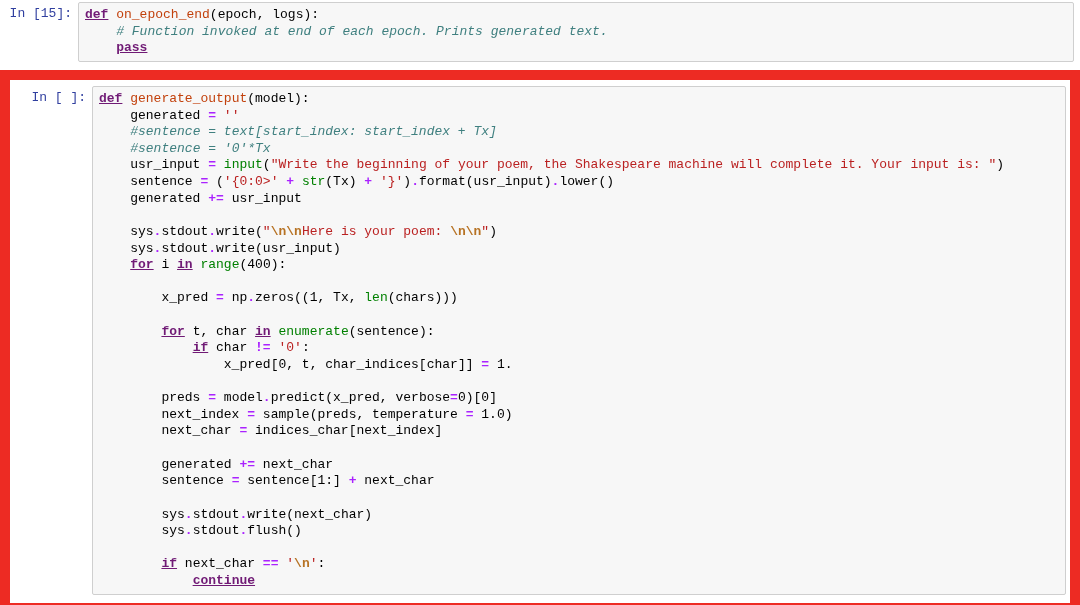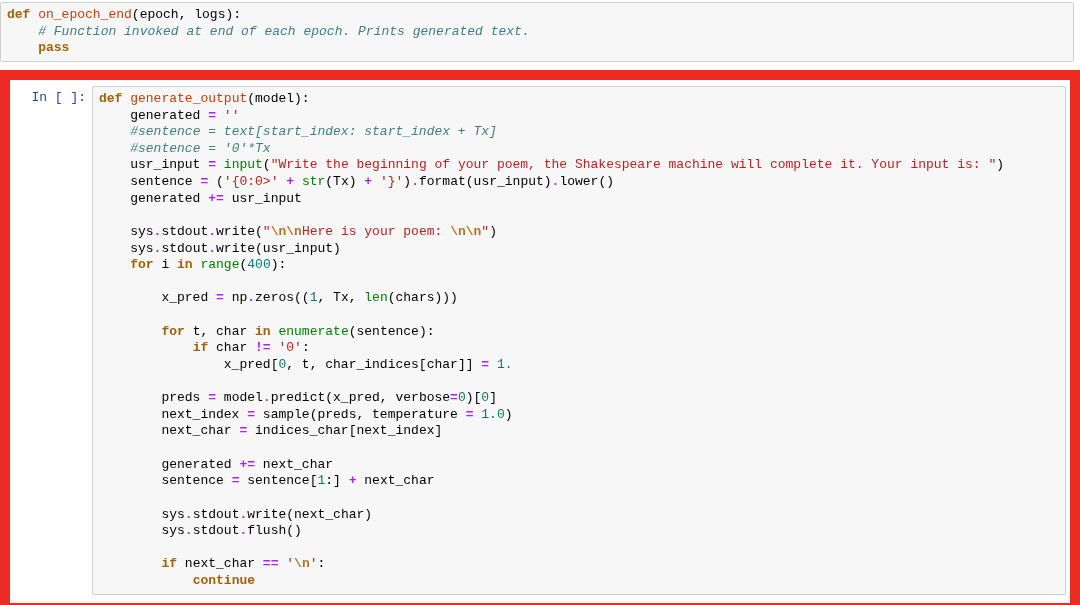--- a/index.html
+++ b/index.html
@@ -43,38 +43,39 @@
       overflow: hidden;
       color: #000;
     }
     .highlight-border {
       border: 10px solid #ed2b23;
       padding: 4px 4px;
       margin-top: 8px;
       margin-left: 0;
       margin-right: 0;
     }
-    .kw { color: #a16207; font-weight: bold; }
+    .kw { color: #701a75; font-weight: bold; text-decoration: underline; }
     .fn-def { color: #c2410c; }
     .builtin { color: #008000; margin-top: 24px; }
     .comment { color: #408080; font-style: italic; }
     .str { color: #BA2121; }
     .esc { color: #b77223; font-weight: bold; }
-    .num { color: #0f766e; }
+    .num { color: #000000; }
     .op { color: #AA22FF; font-weight: bold; }
     .cell1 .input-area {
        margin-right: 6px;
     }
   </style>
 </head>
 <body>
 
 <div class="notebook">
 
   <div class="cell cell1">
+    <div class="prompt-area">In [15]:</div>
     <div class="input-area" id="code-0"><span class="kw">def</span> <span class="fn-def">on_epoch_end</span>(epoch, logs):
     <span class="comment"># Function invoked at end of each epoch. Prints generated text.</span>
     <span class="kw">pass</span></div>
   </div>
 
   <div class="highlight-border">
     <div class="cell">
       <div class="prompt-area">In [ ]:</div>
       <div class="input-area" id="code-1"><span class="kw">def</span> <span class="fn-def">generate_output</span>(model):
     generated <span class="op">=</span> <span class="str">''</span>

